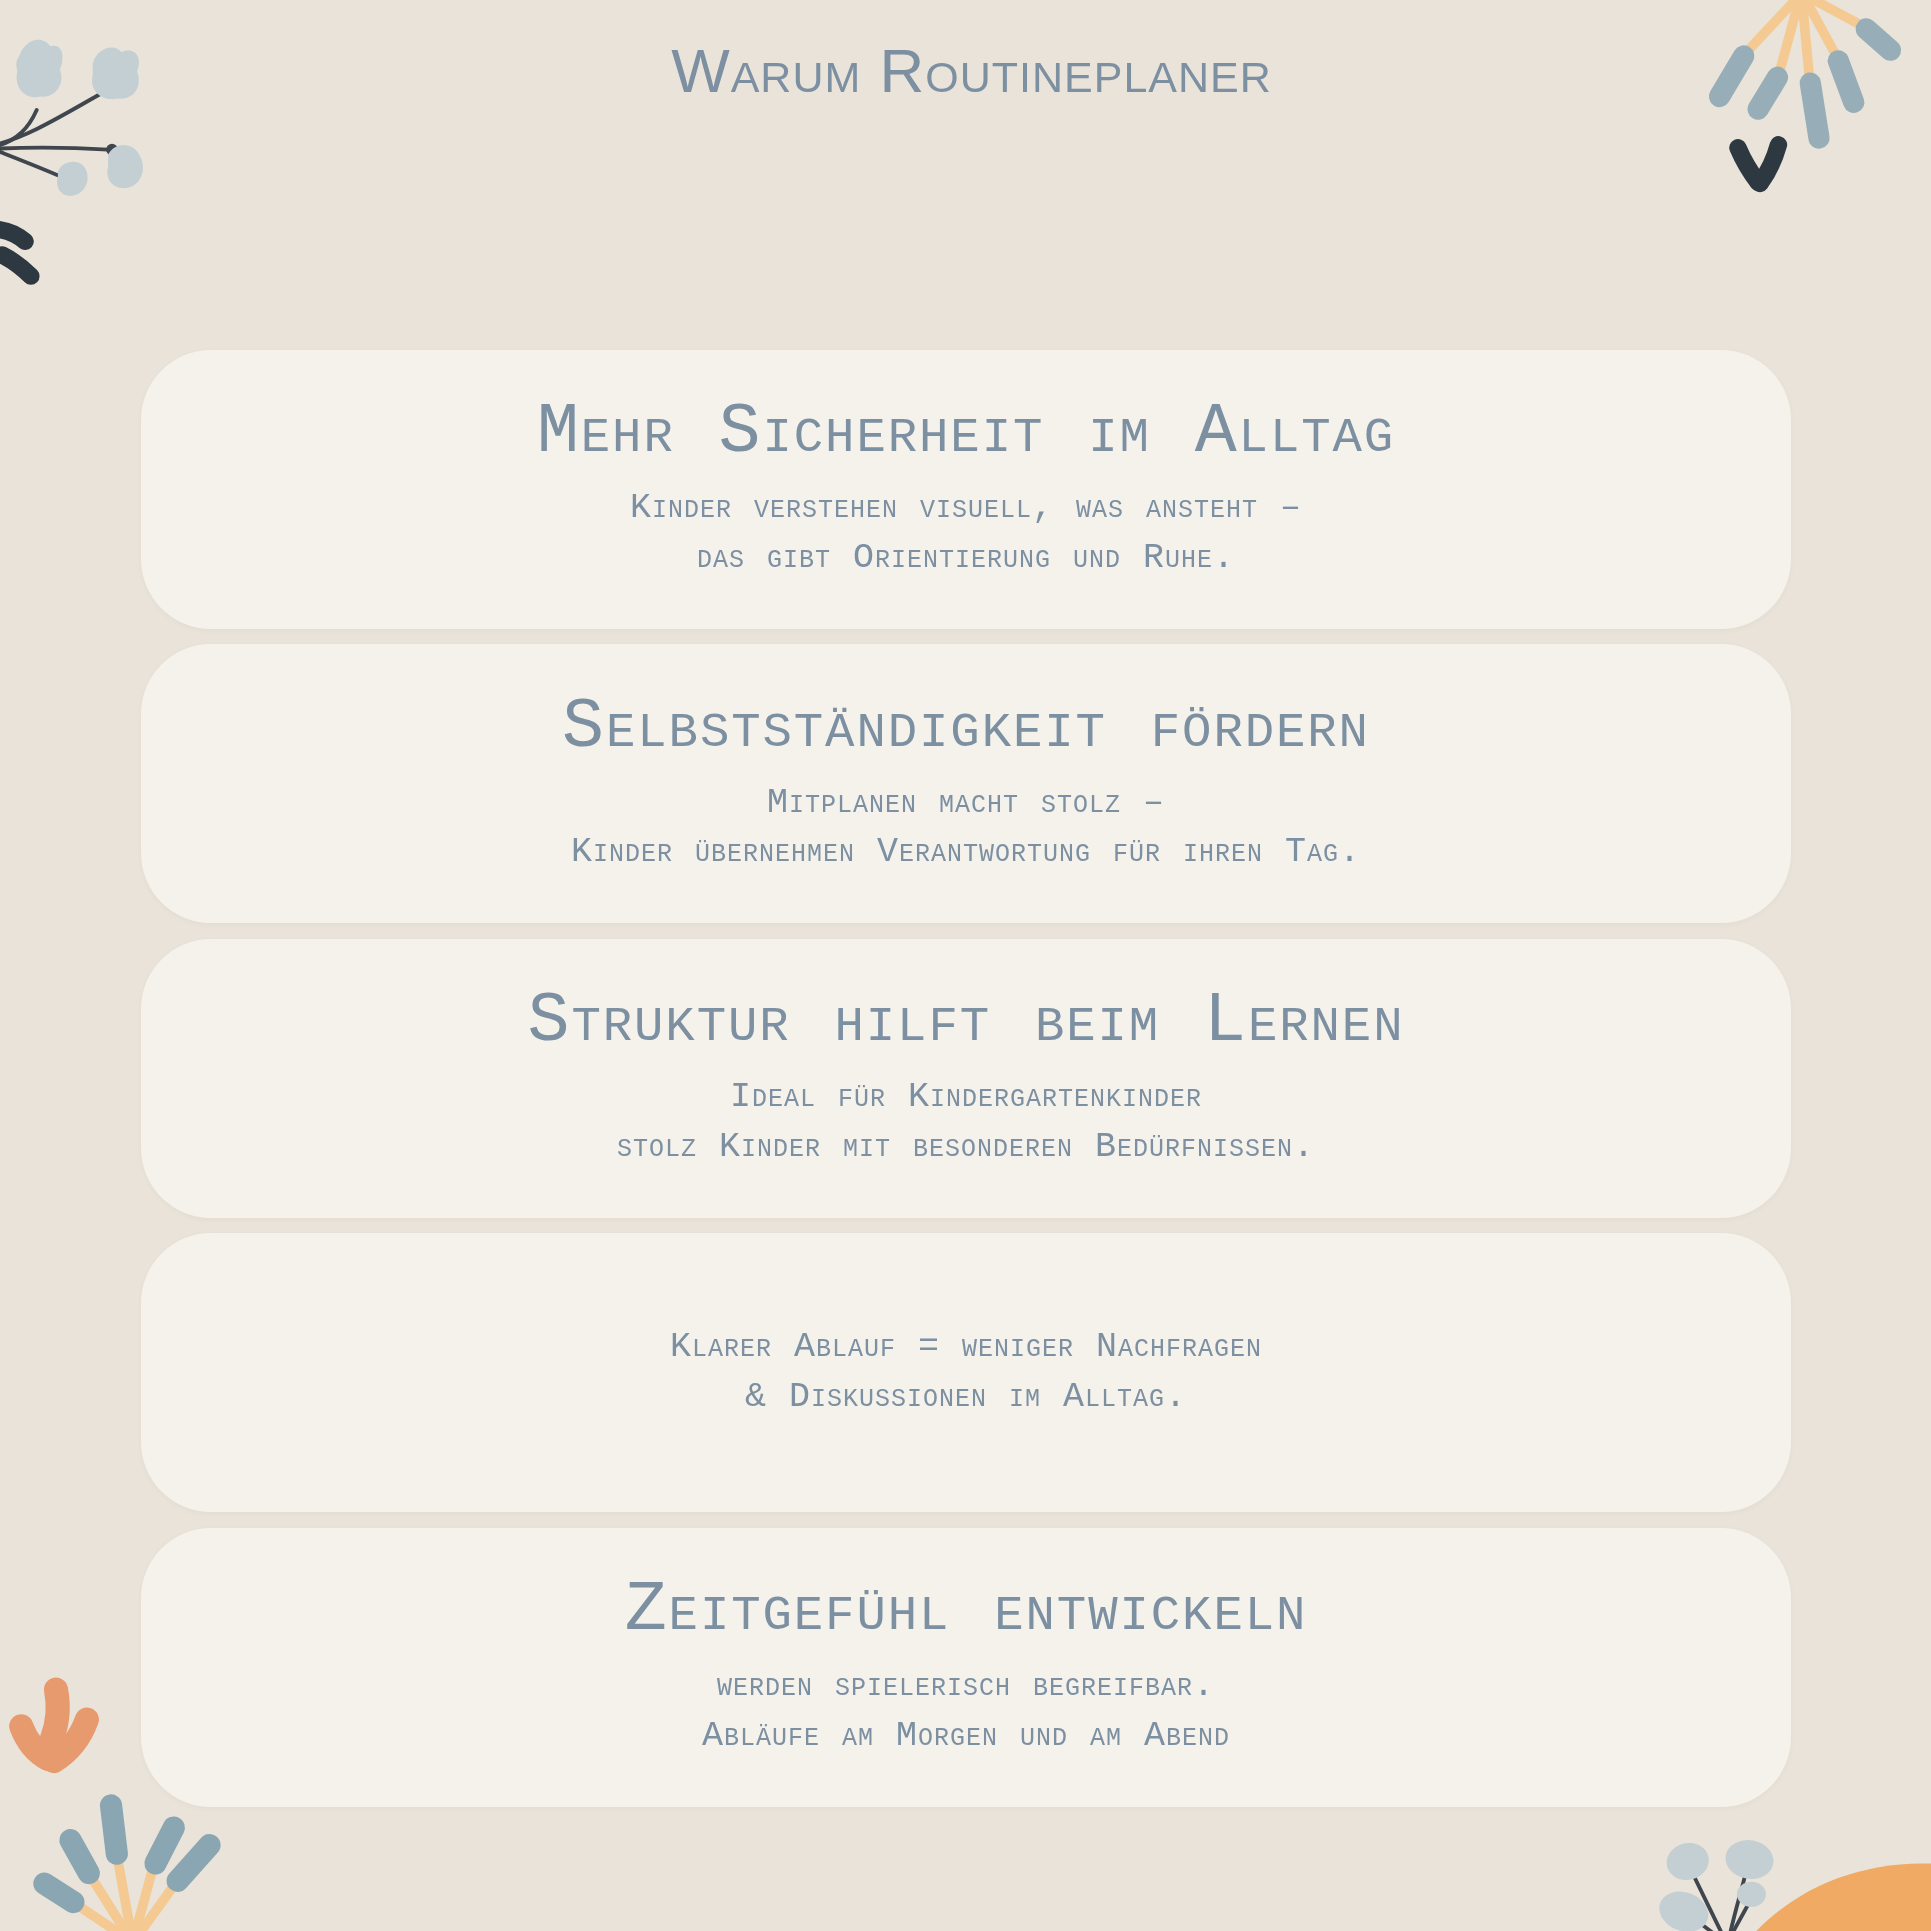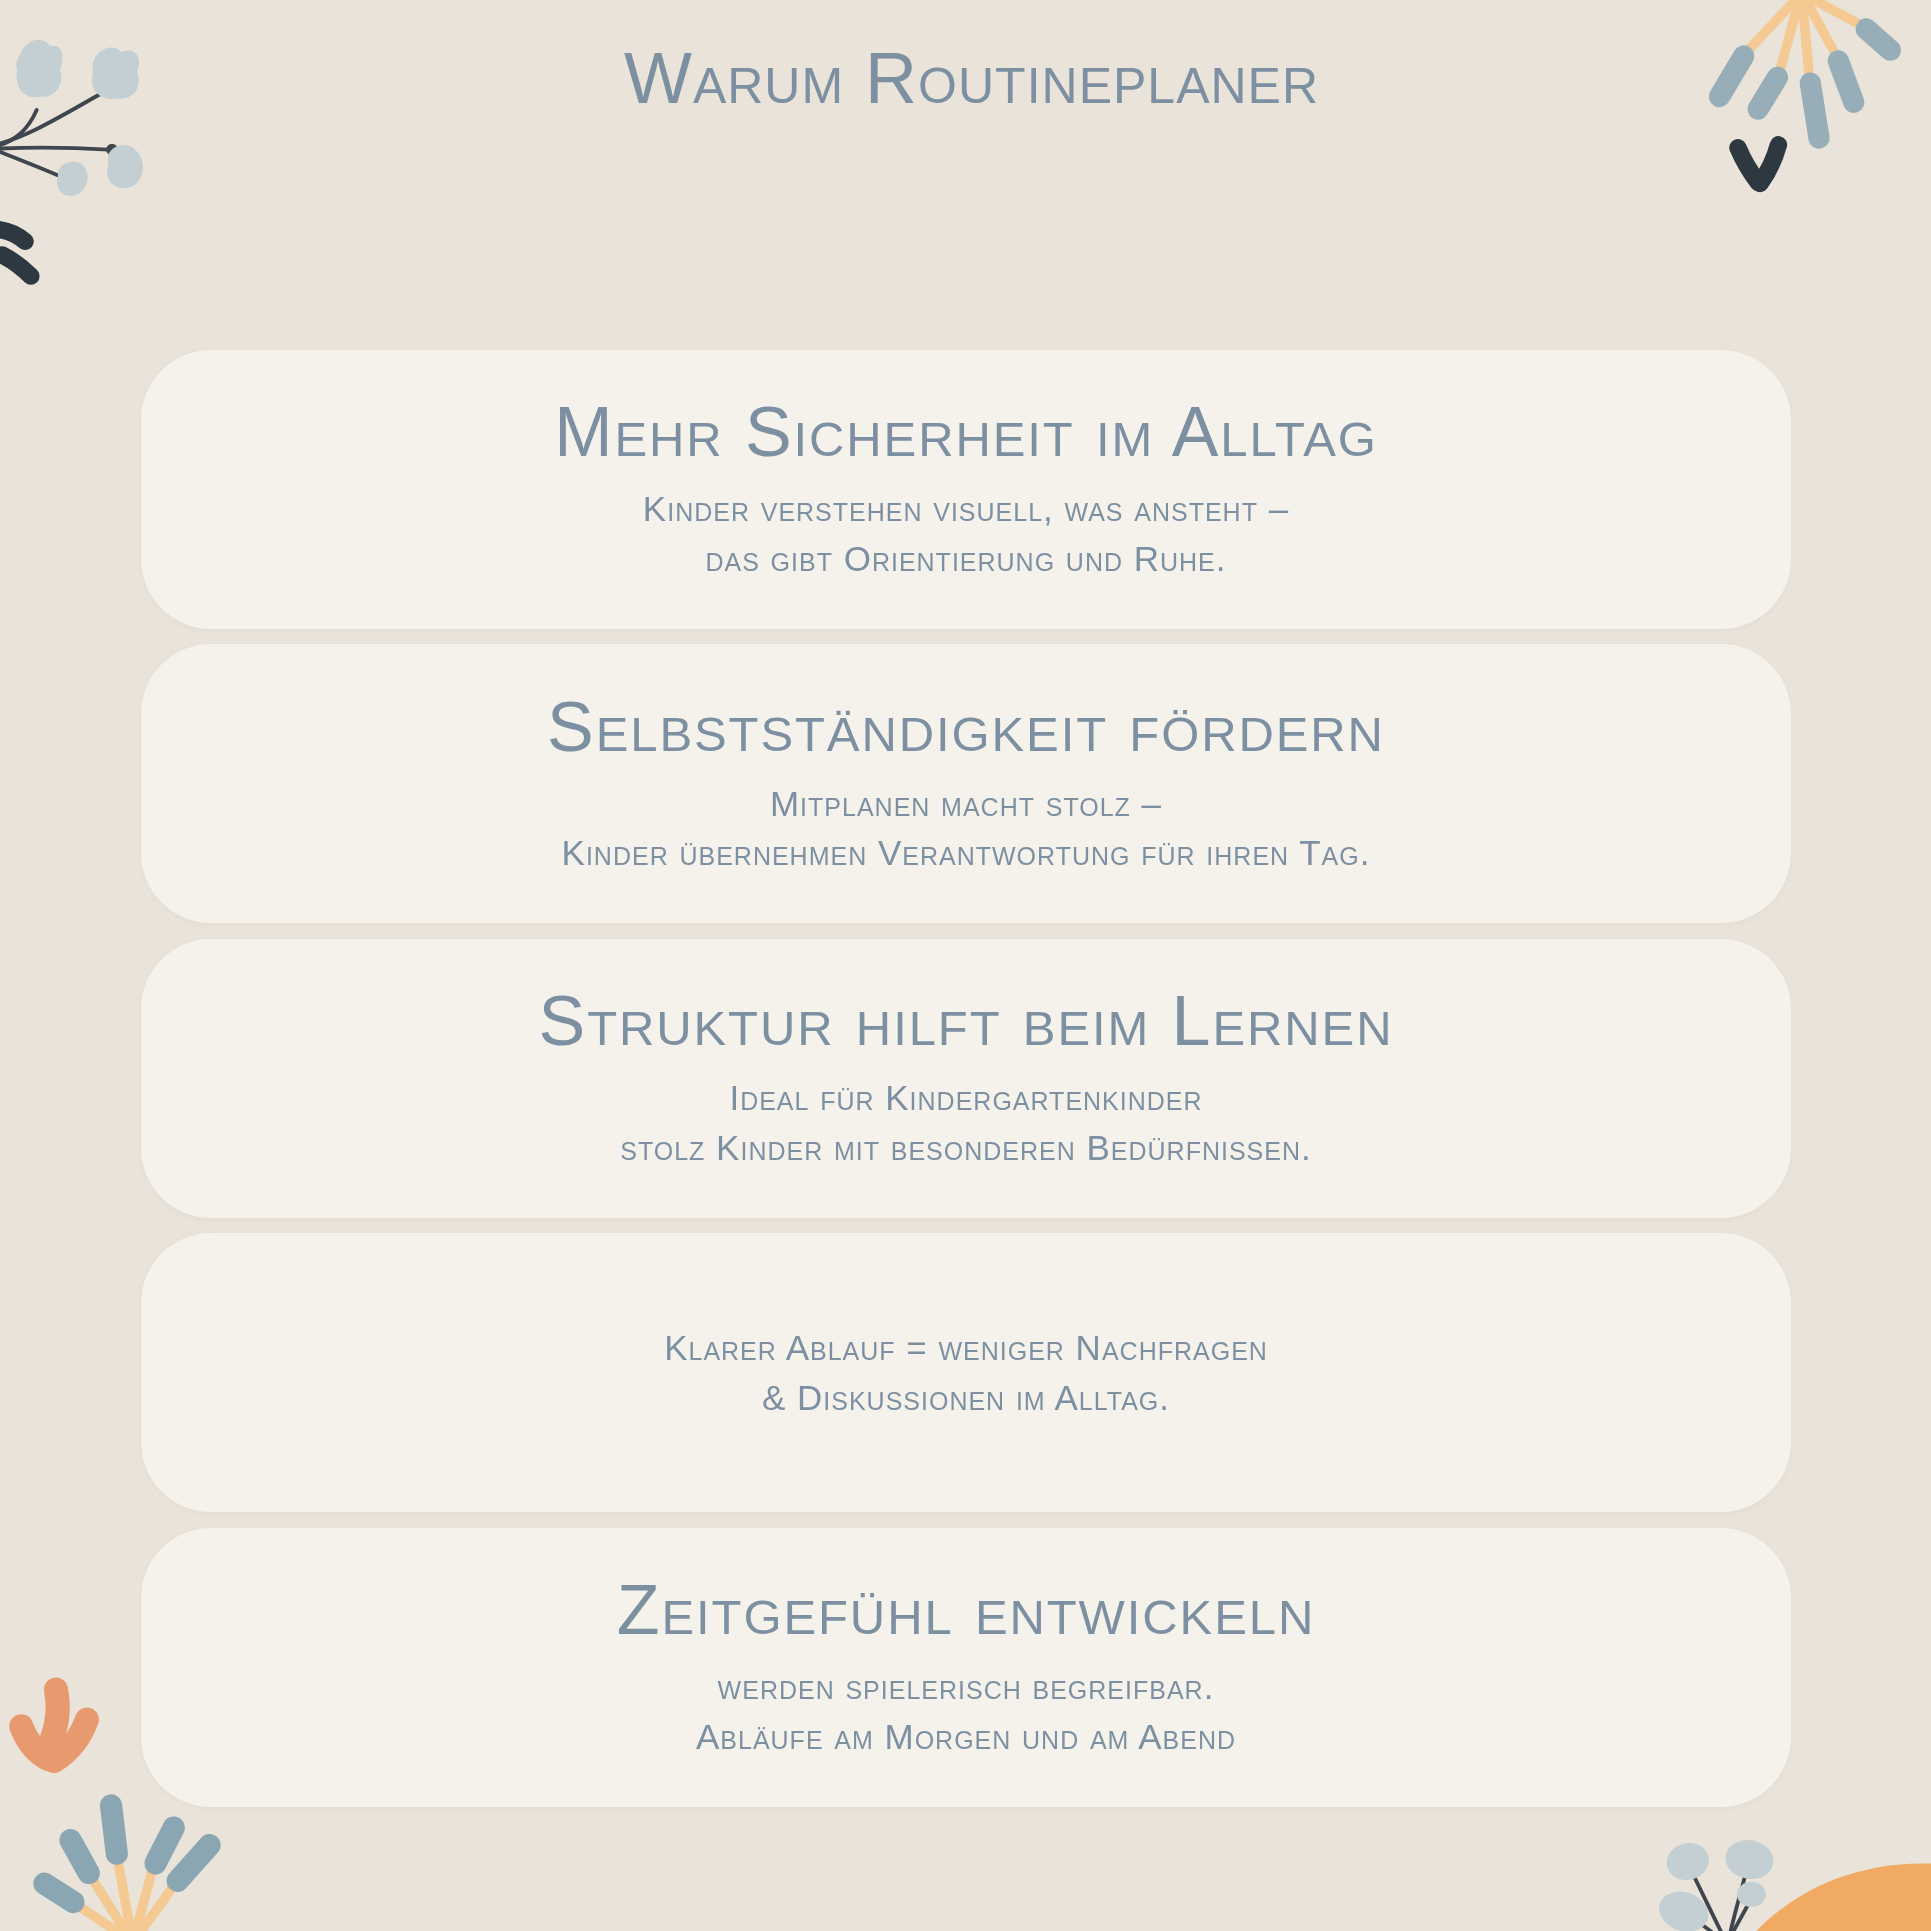--- a/index.html
+++ b/index.html
@@ -22,29 +22,30 @@
   .ray-stem{stroke:var(--stem-orange);stroke-width:10;fill:none;stroke-linecap:round;}
   .ray-tip{stroke:var(--petal-slate);stroke-width:22;fill:none;stroke-linecap:round;}
   .ray-tip-dark{stroke:var(--petal-slate-dark);stroke-width:23;fill:none;stroke-linecap:round;}
   .ink-stroke{stroke:var(--dark-ink);stroke-width:18;fill:none;stroke-linecap:round;}
   .orange-stroke{stroke:var(--orange-accent);stroke-width:25;fill:none;stroke-linecap:round;}
   .orange-fill{fill:var(--orange-circle);}
 
   .title{
     position:absolute;left:0;right:0;top:25px;z-index:1;
     text-align:center;font-variant:small-caps;
-    font-size:72px;line-height:1.48;letter-spacing:1px;margin-left:12px;
+    font-size:62px;line-height:1.48;letter-spacing:1px;margin-left:12px;
   }
   .cards{position:absolute;left:141px;top:350px;width:1650px;z-index:1;}
   .card{
     height:279px;margin-bottom:15.4px;border-radius:70px;
     background:var(--card-bg);
     box-shadow:0 1.9px 5.8px rgba(90,80,60,0.04);
     display:flex;flex-direction:column;align-items:center;justify-content:center;
     text-align:center;
+    font-family:Liberation Mono, monospace;
   }
   .card-heading{
     font-variant:small-caps;font-size:70px;line-height:1.08;
     letter-spacing:1.9px;margin-bottom:13.5px;
   }
   .card-line{
     font-variant:small-caps;font-size:35px;line-height:1.42;letter-spacing:1px;
   }
 </style>
 </head>

